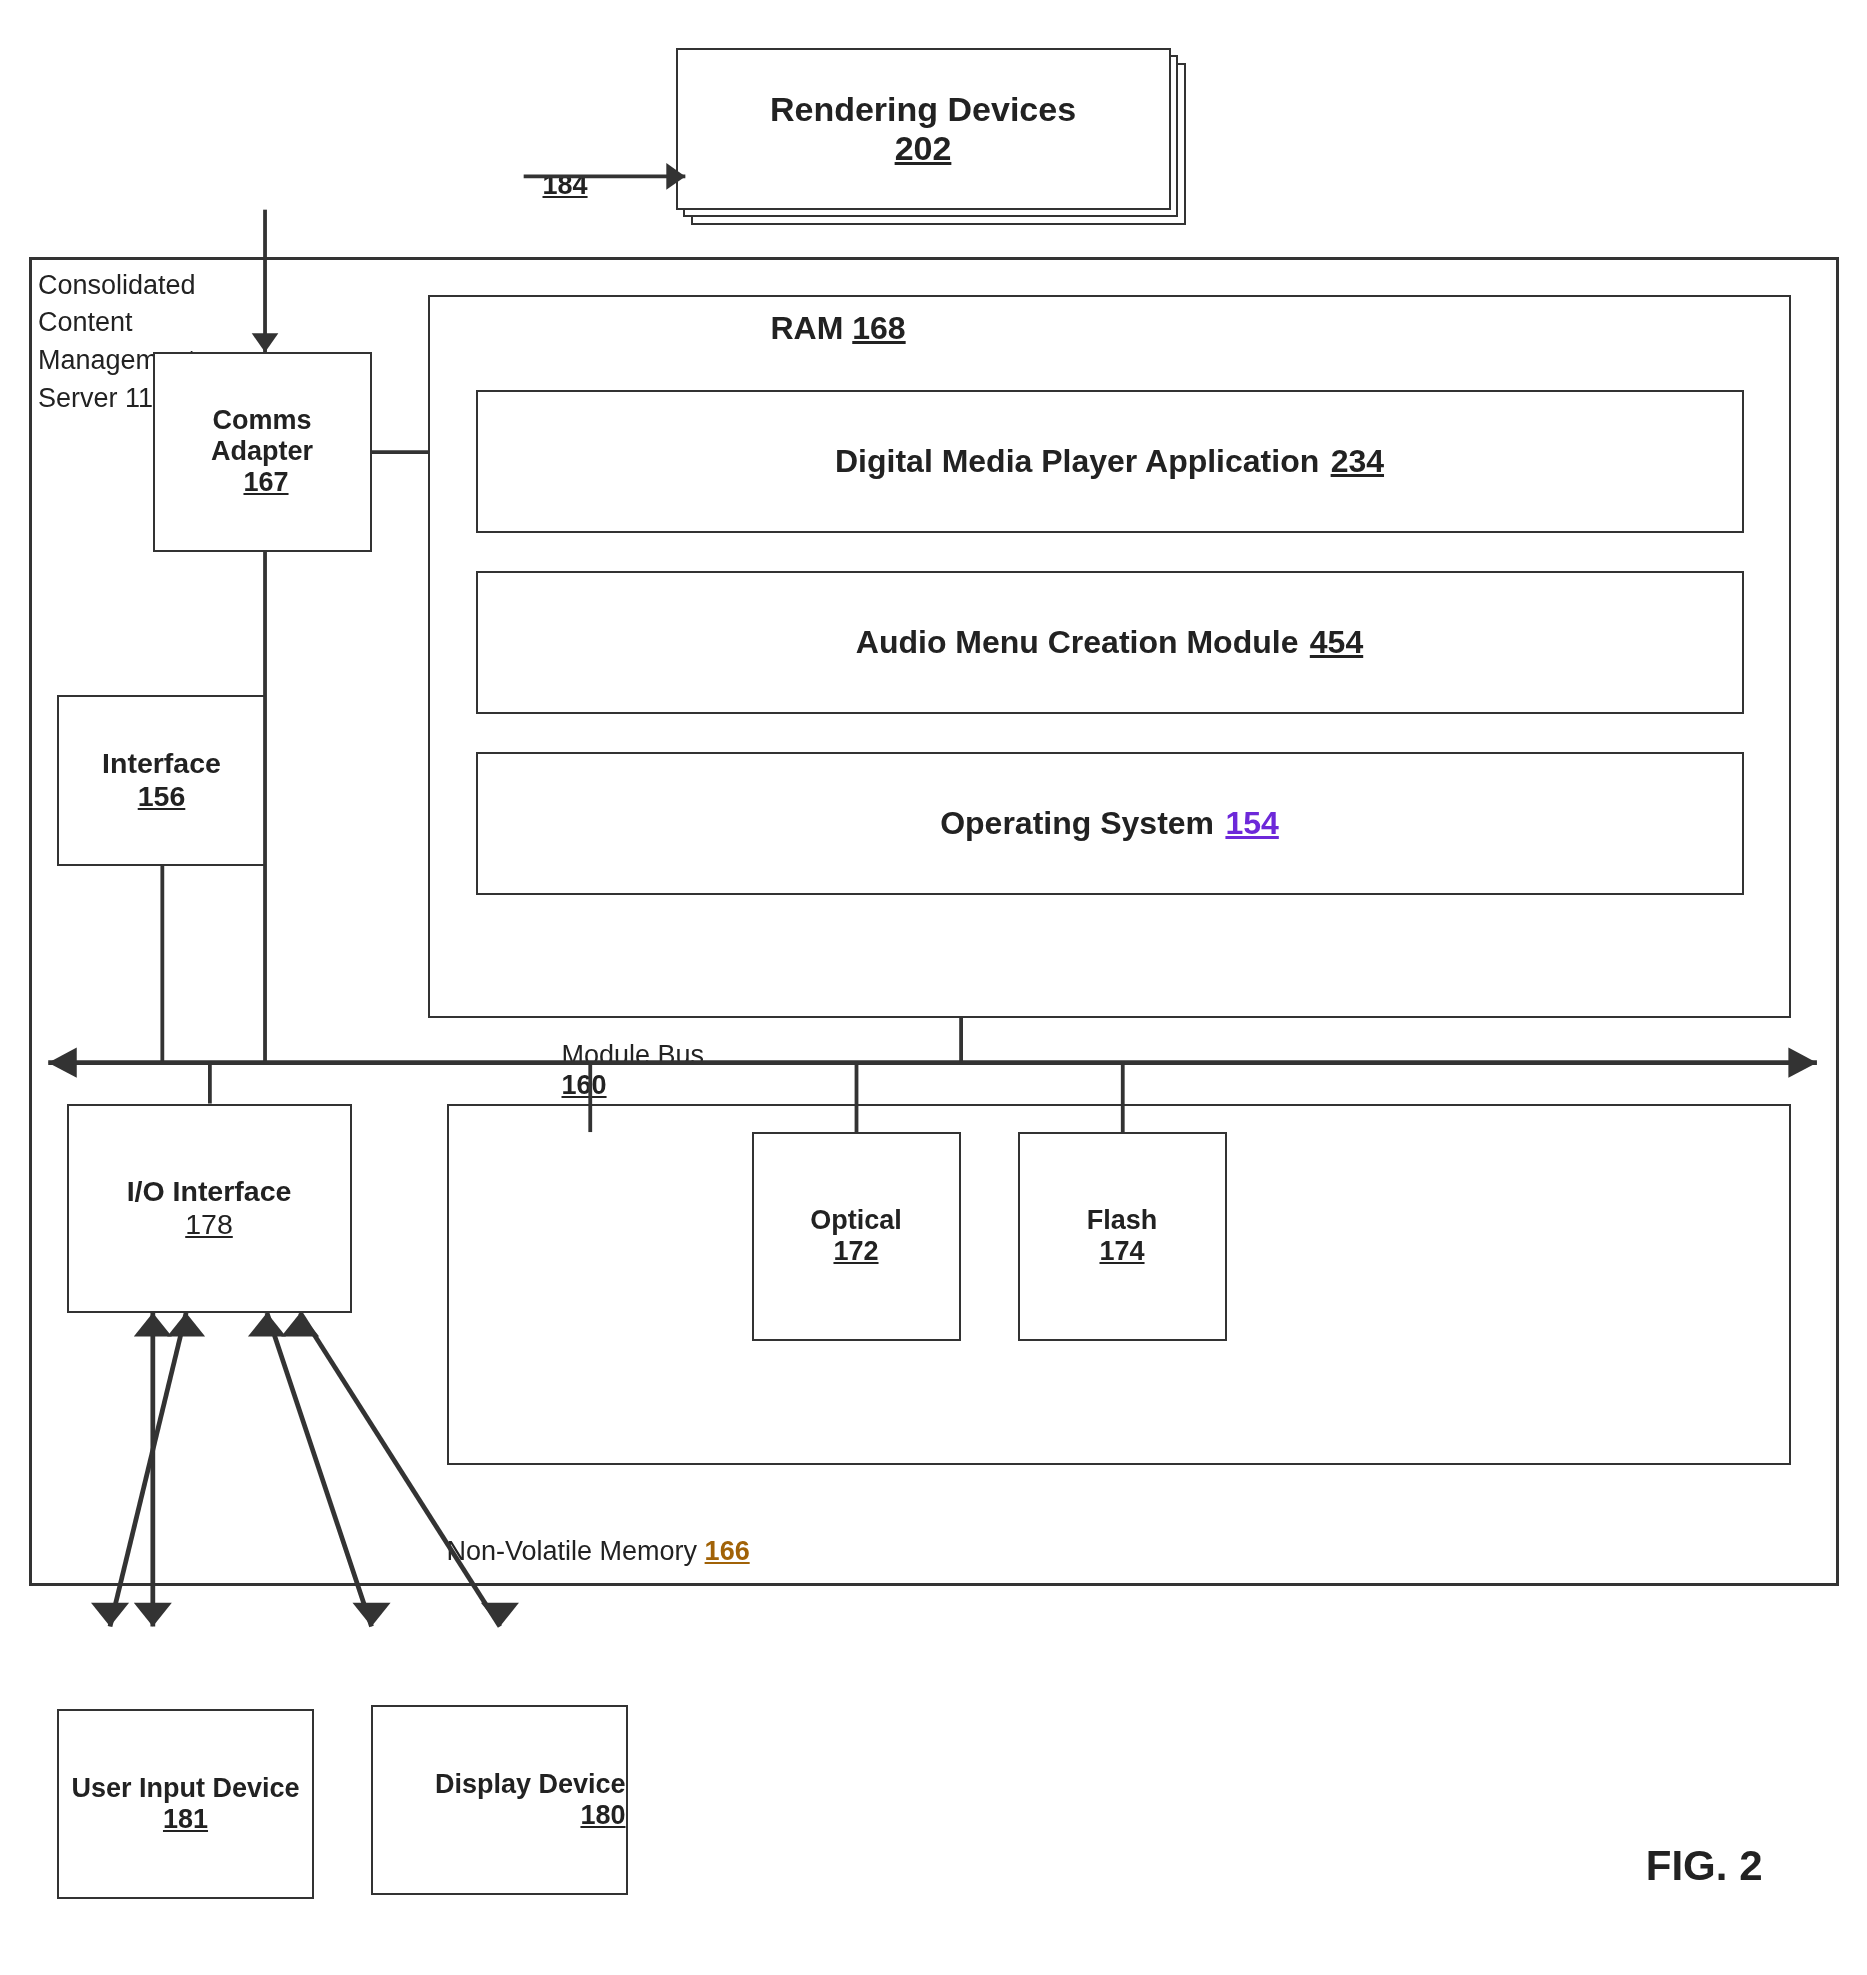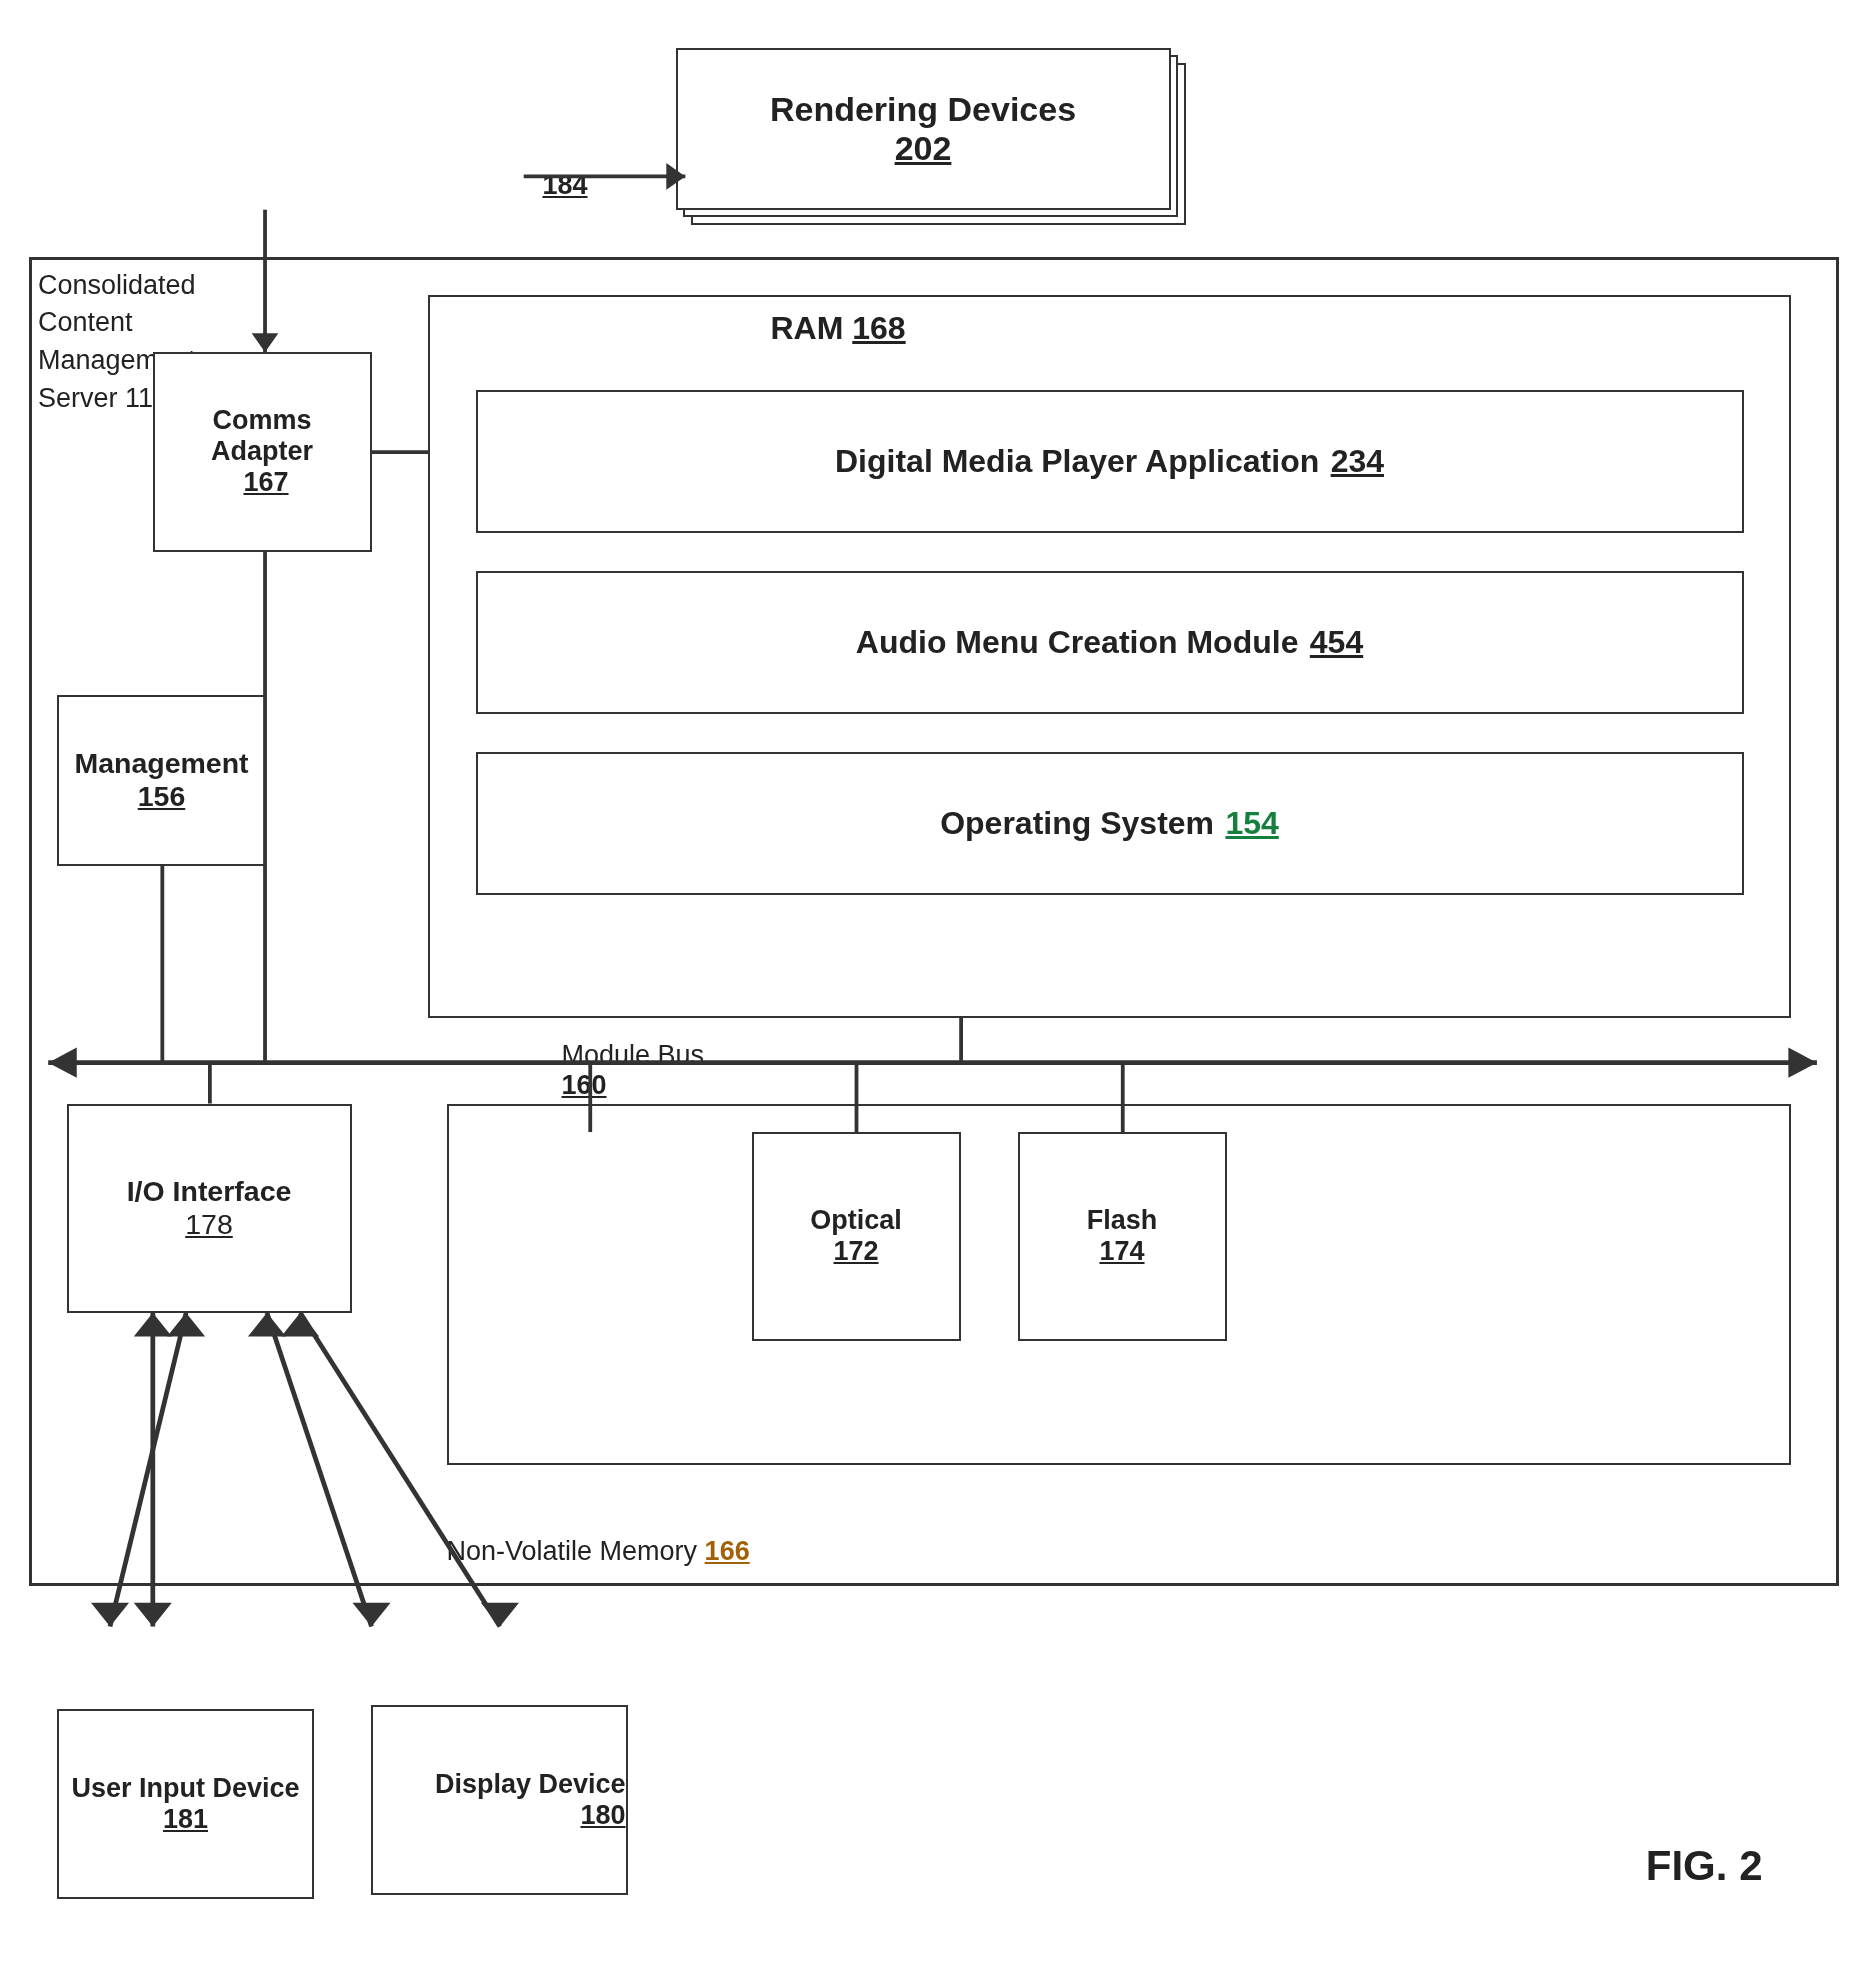--- a/index.html
+++ b/index.html
@@ -238,21 +238,21 @@
     .os-box .label {
       font-size: 32px;
       font-weight: bold;
       color: #222;
     }
 
     .os-box .number {
       font-size: 32px;
       font-weight: bold;
       text-decoration: underline;
-      color: #15803d;
+      color: #6d28d9;
       margin-left: 11.4px;
     }
 
     
     .system-bus-label {
       position: absolute;
       top: 1011px;
       left: 533px;
       font-size: 27px;
       color: #222;
@@ -553,21 +553,21 @@
 
   <div class="os-box">
     <span class="label">Operating System</span>
     <span class="number">154</span>
   </div>
 
   <div class="system-bus-label">Module Bus</div>
   <div class="system-bus-number">160</div>
 
   <div class="processor-box">
-    <span class="label">Management</span>
+    <span class="label">Interface</span>
     <span class="number">156</span>
   </div>
 
   <div class="io-box">
     <span class="label">I/O Interface</span>
     <span class="number">178</span>
   </div>
 
   <div class="nvm-outer-box"></div>
   <div class="nvm-label">

